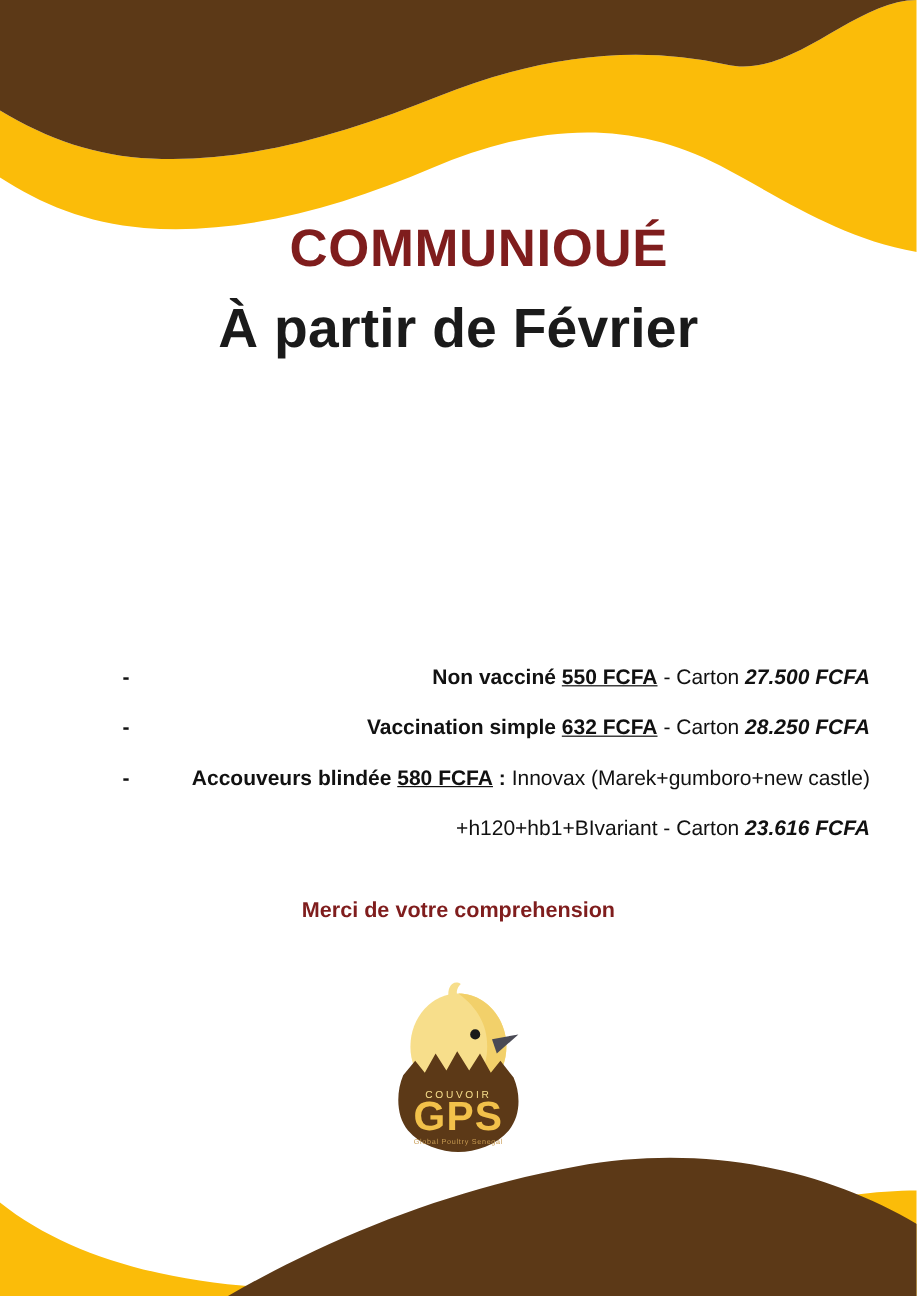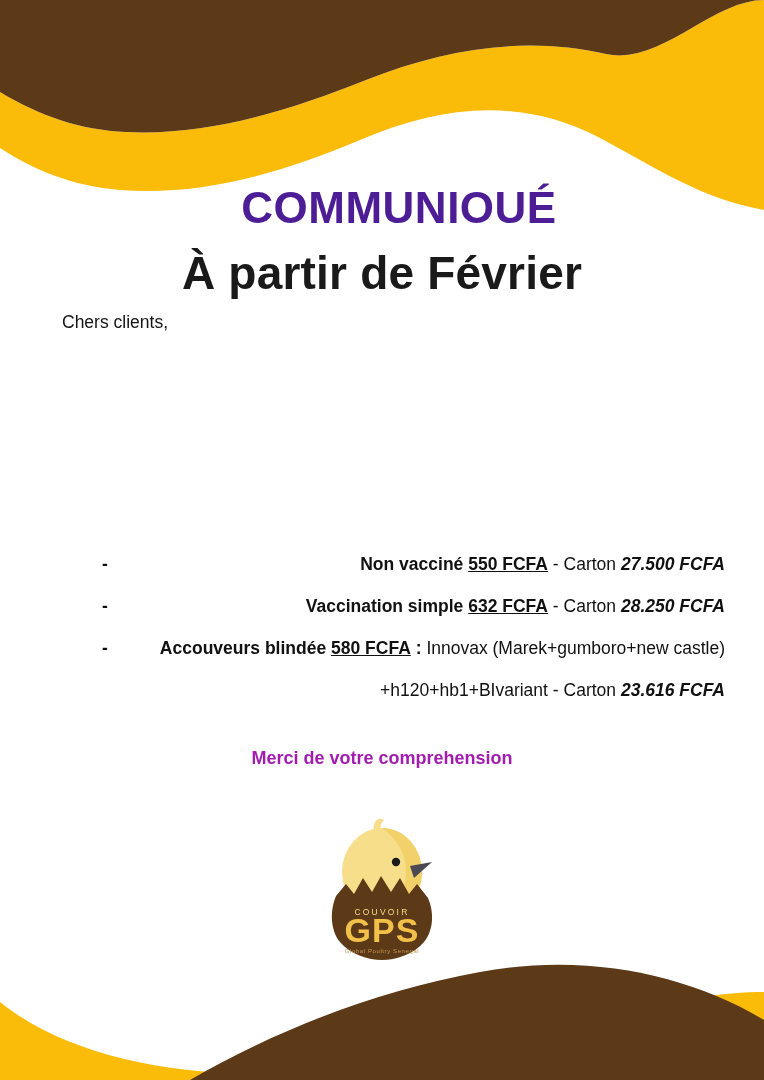--- a/index.html
+++ b/index.html
@@ -34,21 +34,21 @@
     left: 0;
     top: 183px;
     width: 764px;
     text-align: center;
   }
   .title-line1 {
     font-family: "Liberation Sans", sans-serif;
     font-weight: bold;
     font-size: 44px;
     letter-spacing: 0.5px;
-    color: #4c1d95;
+    color: #7f1d1d;
     line-height: 50px;
     margin: 0;
     padding-left: 34px;
   }
   .title-line2 {
     font-family: "Liberation Sans", sans-serif;
     font-weight: bold;
     font-size: 46px;
     letter-spacing: 0.2px;
     color: #1a1a1a;
@@ -120,21 +120,21 @@
   
   .thanks {
     position: absolute;
     left: 0;
     top: 748px;
     width: 764px;
     text-align: center;
     font-family: "Liberation Sans", sans-serif;
     font-weight: bold;
     font-size: 18px;
-    color: #a21caf;
+    color: #7f1d1d;
   }
 
   
   .logo {
     position: absolute;
     left: 316px;
     top: 812px;
     width: 132px;
     height: 148px;
   }
@@ -174,21 +174,20 @@
              C590,952 690,976 764,1020
              L764,1080 Z"></path>
   </svg>
 
   <div class="title-block">
     <div class="title-line1">COMMUNIOUÉ</div>
     <div class="title-line2">À partir de Février</div>
   </div>
 
   <div class="body-block">
-    <p class="para nojust">Chers clients,</p>
   </div>
 
   <div class="price-list">
 
     <div class="price-item">
       <span class="dash">-</span>
       <span class="item-wrap">
         <span class="b">Non vacciné</span>
         <span class="u">550 FCFA</span>
         <span>-</span>

